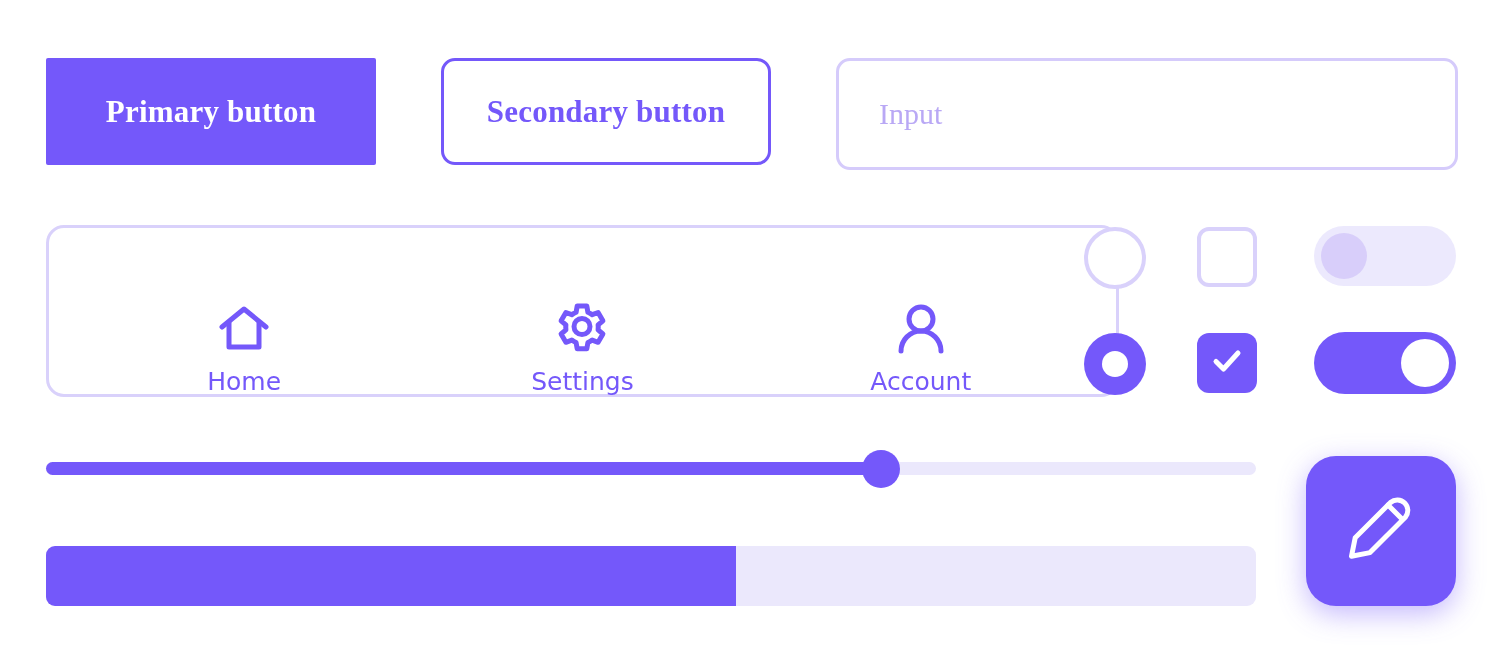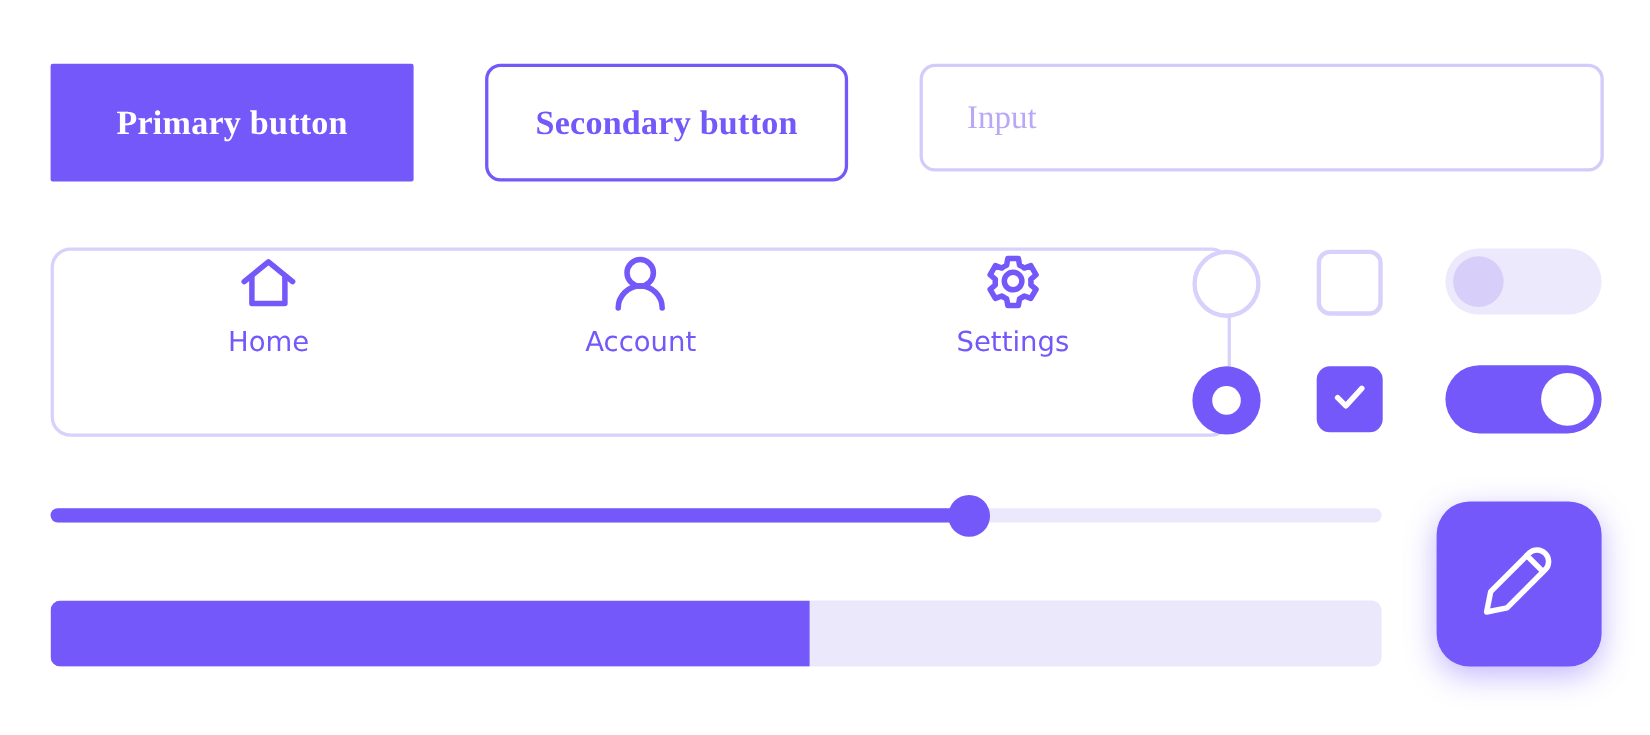--- a/index.html
+++ b/index.html
@@ -58,21 +58,21 @@
     box-sizing: border-box;
     cursor: pointer;
     padding: 4px;
   }
 
   .input-field {
     position: absolute;
     left: 836px;
     top: 58px;
     width: 622px;
-    height: 98px;
+    height: 112px;
     background: #ffffff;
     border: 3px solid #d5cbfb;
     border-radius: 14px;
     box-sizing: border-box;
     padding: 0 40px;
     font-family: "Liberation Serif", "DejaVu Serif", serif;
     font-size: 30px;
     color: #4d7c0f;
     outline: none;
   }
@@ -85,21 +85,21 @@
   .navbar {
     position: absolute;
     left: 46px;
     top: 225px;
     width: 1073px;
     height: 172px;
     border: 3px solid #d9d1fb;
     border-radius: 18px;
     box-sizing: border-box;
     display: flex;
-    align-items: flex-start;
+    align-items: flex-end;
     justify-content: space-around;
     padding: 0 26px;
   }
   .nav-item {
     display: flex;
     flex-direction: column;
     align-items: center;
     justify-content: center;
     gap: 8px;
     width: 150px;
@@ -309,45 +309,45 @@
     <span class="nav-icon">
       <svg width="62" height="62" viewBox="0 0 62 62" fill="none">
         <path d="M9 28 L31 10 L53 28" stroke="#7458fa" stroke-width="5" stroke-linecap="round" stroke-linejoin="round"></path>
         <path d="M16 24 V48 H46 V24" stroke="#7458fa" stroke-width="5" stroke-linecap="round" stroke-linejoin="round"></path>
       </svg>
     </span>
     <span class="nav-label">Home</span>
   </div>
 
 
-
-  <div class="nav-item">
-    <span class="nav-icon">
-      <svg width="62" height="62" viewBox="0 0 62 62" fill="none">
-        <circle cx="31" cy="20" r="12" stroke="#7458fa" stroke-width="5"></circle>
-        <path d="M11 52 a20 20 0 0 1 40 0" stroke="#7458fa" stroke-width="5" stroke-linecap="round"></path>
-      </svg>
-    </span>
-    <span class="nav-label">Account</span>
-  </div>
 
   <div class="nav-item">
     <span class="nav-icon">
       <svg width="62" height="62" viewBox="0 0 62 62" fill="none">
         <path d="M26.2 7 h9.6 l1.1 6.2 a19 19 0 0 1 4.3 2.5 l5.9 -2.2 l4.8 8.3 l-4.8 4.1
                  a19 19 0 0 1 0 5 l4.8 4.1 l-4.8 8.3 l-5.9 -2.2 a19 19 0 0 1 -4.3 2.5
                  l-1.1 6.2 h-9.6 l-1.1 -6.2 a19 19 0 0 1 -4.3 -2.5 l-5.9 2.2 l-4.8 -8.3
                  l4.8 -4.1 a19 19 0 0 1 0 -5 l-4.8 -4.1 l4.8 -8.3 l5.9 2.2
                  a19 19 0 0 1 4.3 -2.5 z" stroke="#7458fa" stroke-width="5" stroke-linejoin="round" stroke-linecap="round"></path>
         <circle cx="31" cy="27.5" r="8" stroke="#7458fa" stroke-width="5"></circle>
       </svg>
     </span>
     <span class="nav-label">Settings</span>
   </div>
 
+  <div class="nav-item">
+    <span class="nav-icon">
+      <svg width="62" height="62" viewBox="0 0 62 62" fill="none">
+        <circle cx="31" cy="20" r="12" stroke="#7458fa" stroke-width="5"></circle>
+        <path d="M11 52 a20 20 0 0 1 40 0" stroke="#7458fa" stroke-width="5" stroke-linecap="round"></path>
+      </svg>
+    </span>
+    <span class="nav-label">Account</span>
+  </div>
+
 </nav>
 
 <div class="radio-off"></div>
 <div class="radio-on">
   <span class="dot"></span>
 </div>
 
 <div class="checkbox-off"></div>
 <div class="checkbox-on">
   <span>

